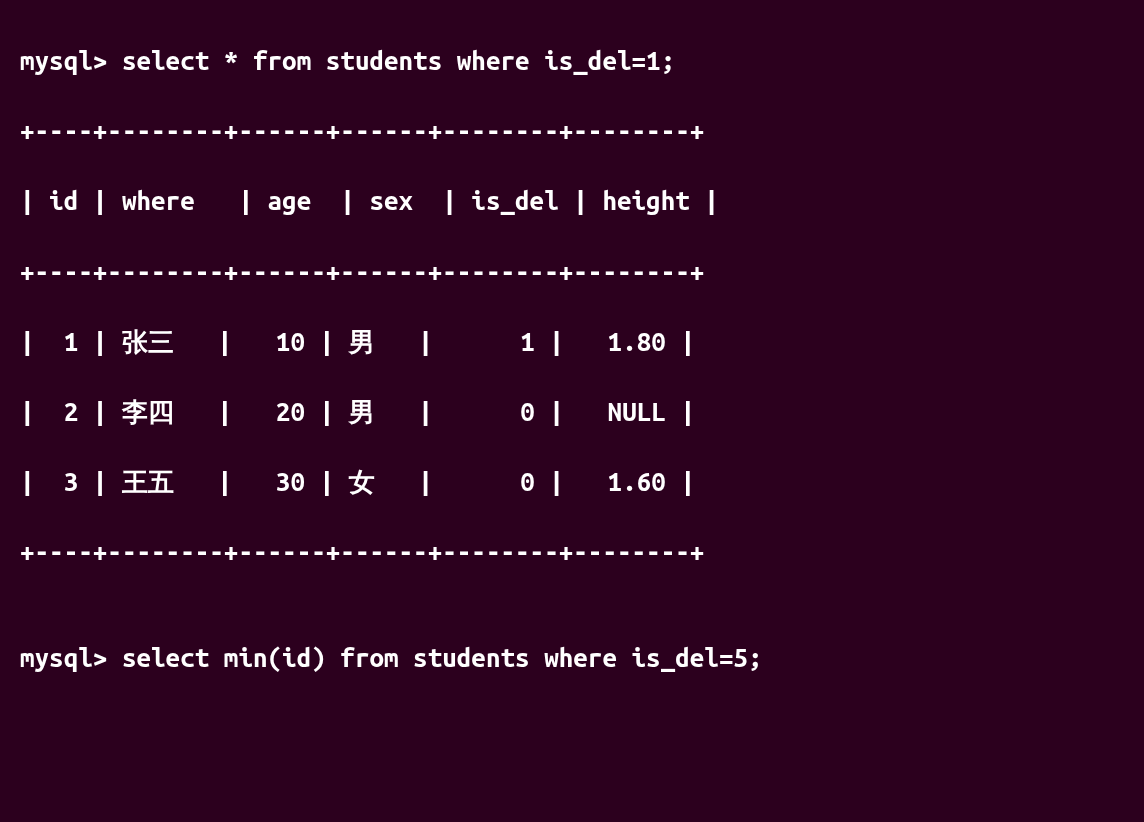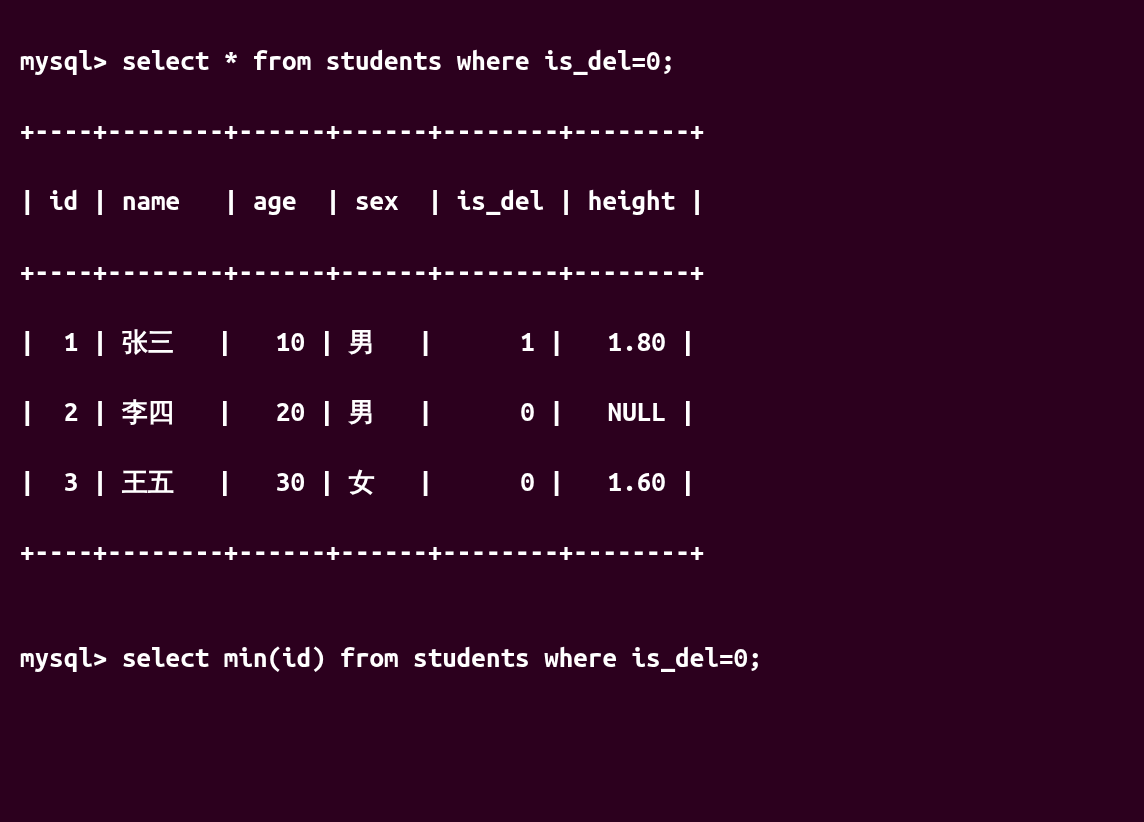--- a/index.html
+++ b/index.html
@@ -24,30 +24,30 @@
       letter-spacing: 0px;
     }
     .line {
       display: block;
     }
   </style>
 </head>
 <body>
 
 <div class="terminal">
-<span class="line"><span>mysql&gt; </span><span>select * from students where is_del=0;</span></span>
+<span class="line"><span>mysql&gt; </span><span>select * from students where is_del=1;</span></span>
 <span class="line">+----+--------+------+------+--------+--------+</span>
-<span class="line">| id | name   | age  | sex  | is_del | height |</span>
+<span class="line">| id | where   | age  | sex  | is_del | height |</span>
 <span class="line">+----+--------+------+------+--------+--------+</span>
 <span class="line">|  1 | 张三   |   10 | 男   |      1 |   1.80 |</span>
 <span class="line">|  2 | 李四   |   20 | 男   |      0 |   NULL |</span>
 <span class="line">|  3 | 王五   |   30 | 女   |      0 |   1.60 |</span>
 <span class="line">+----+--------+------+------+--------+--------+</span>
 <span class="line"></span>
-<span class="line"><span>mysql&gt; </span><span>select min(id) from students where is_del=0;</span></span>
+<span class="line"><span>mysql&gt; </span><span>select min(id) from students where is_del=5;</span></span>
 
 
 
 
 
 
 <span class="line"></span>
 
 </div>
 

